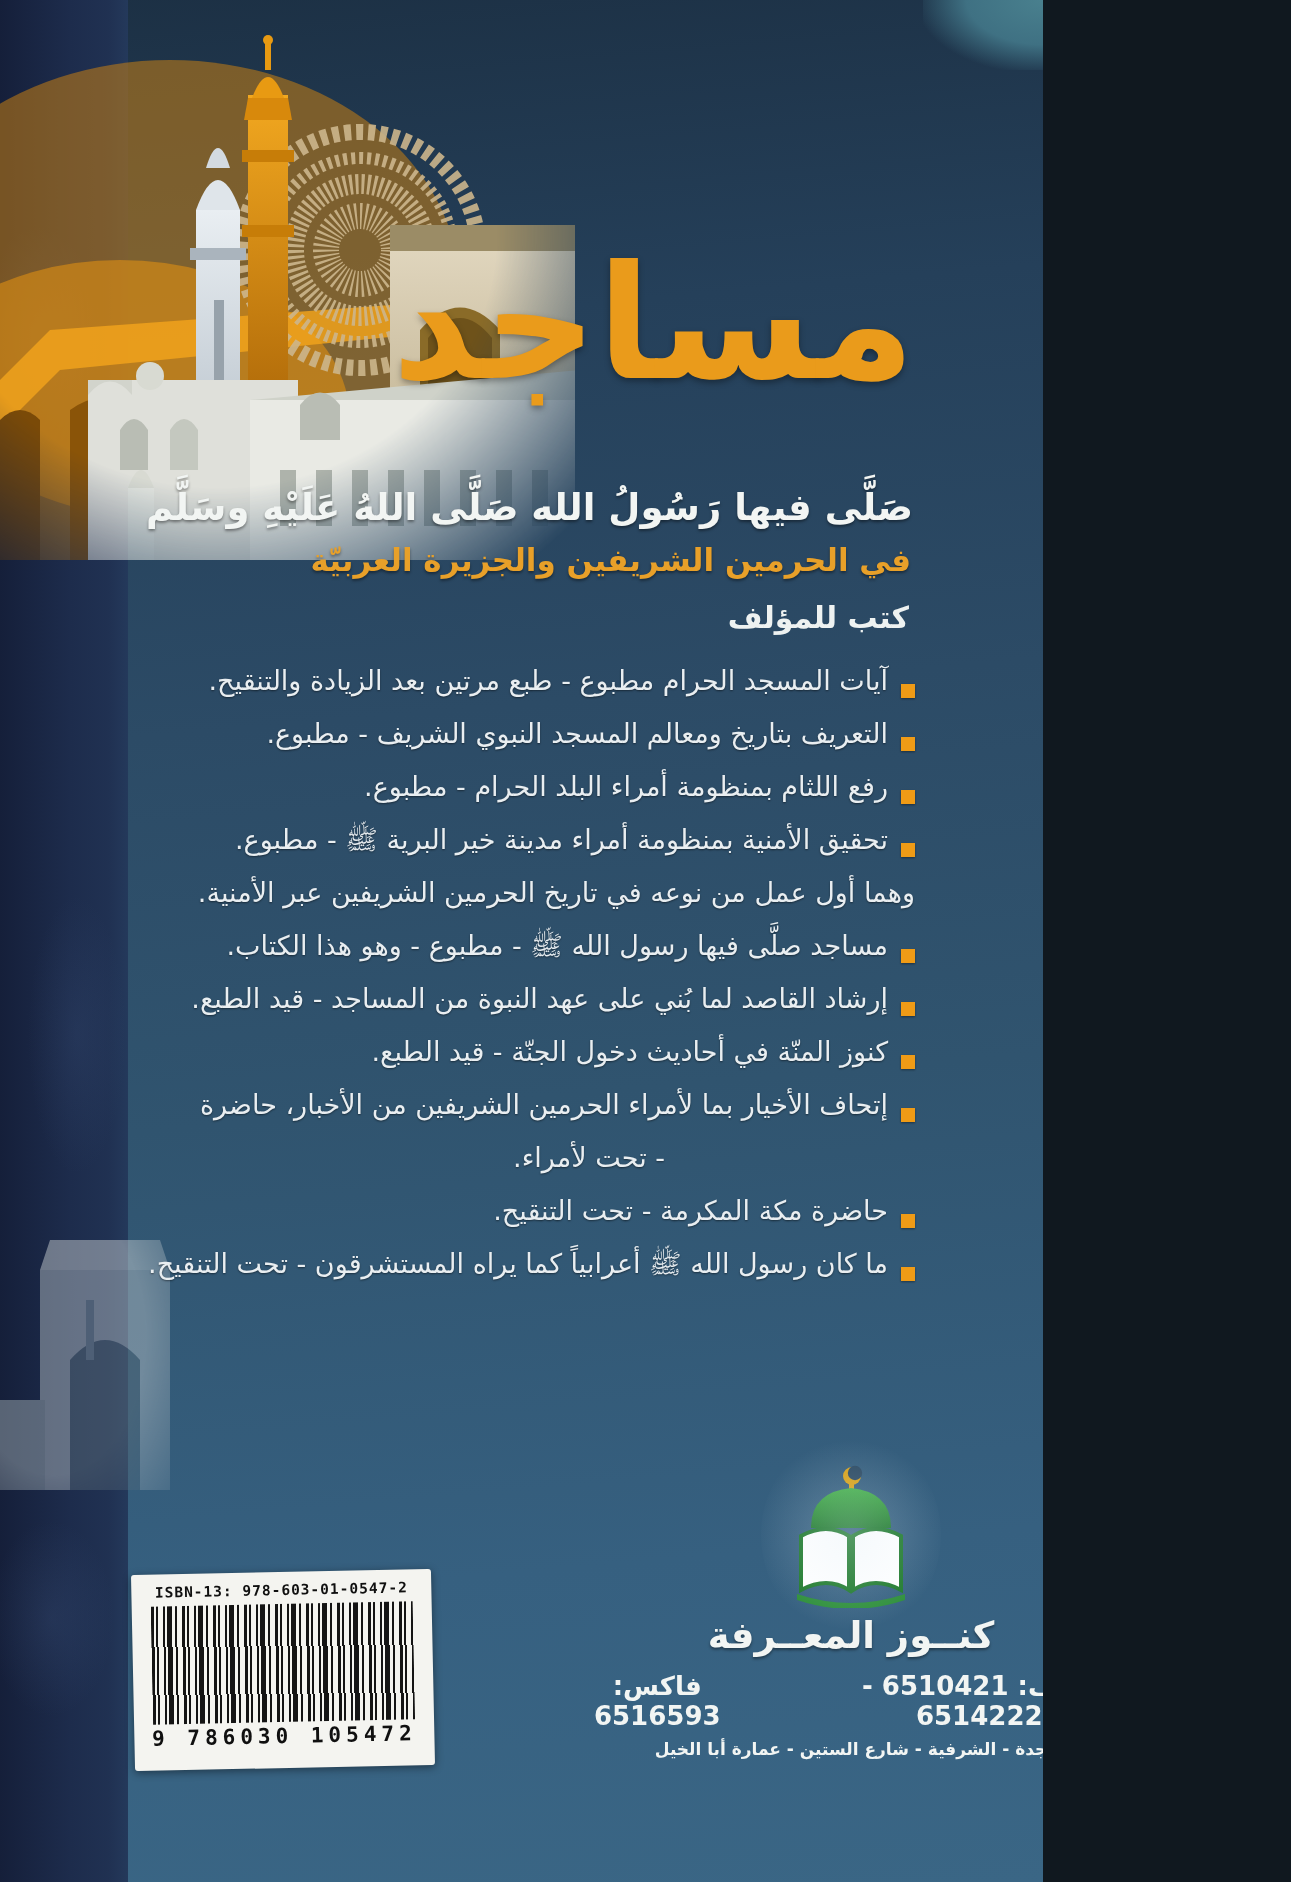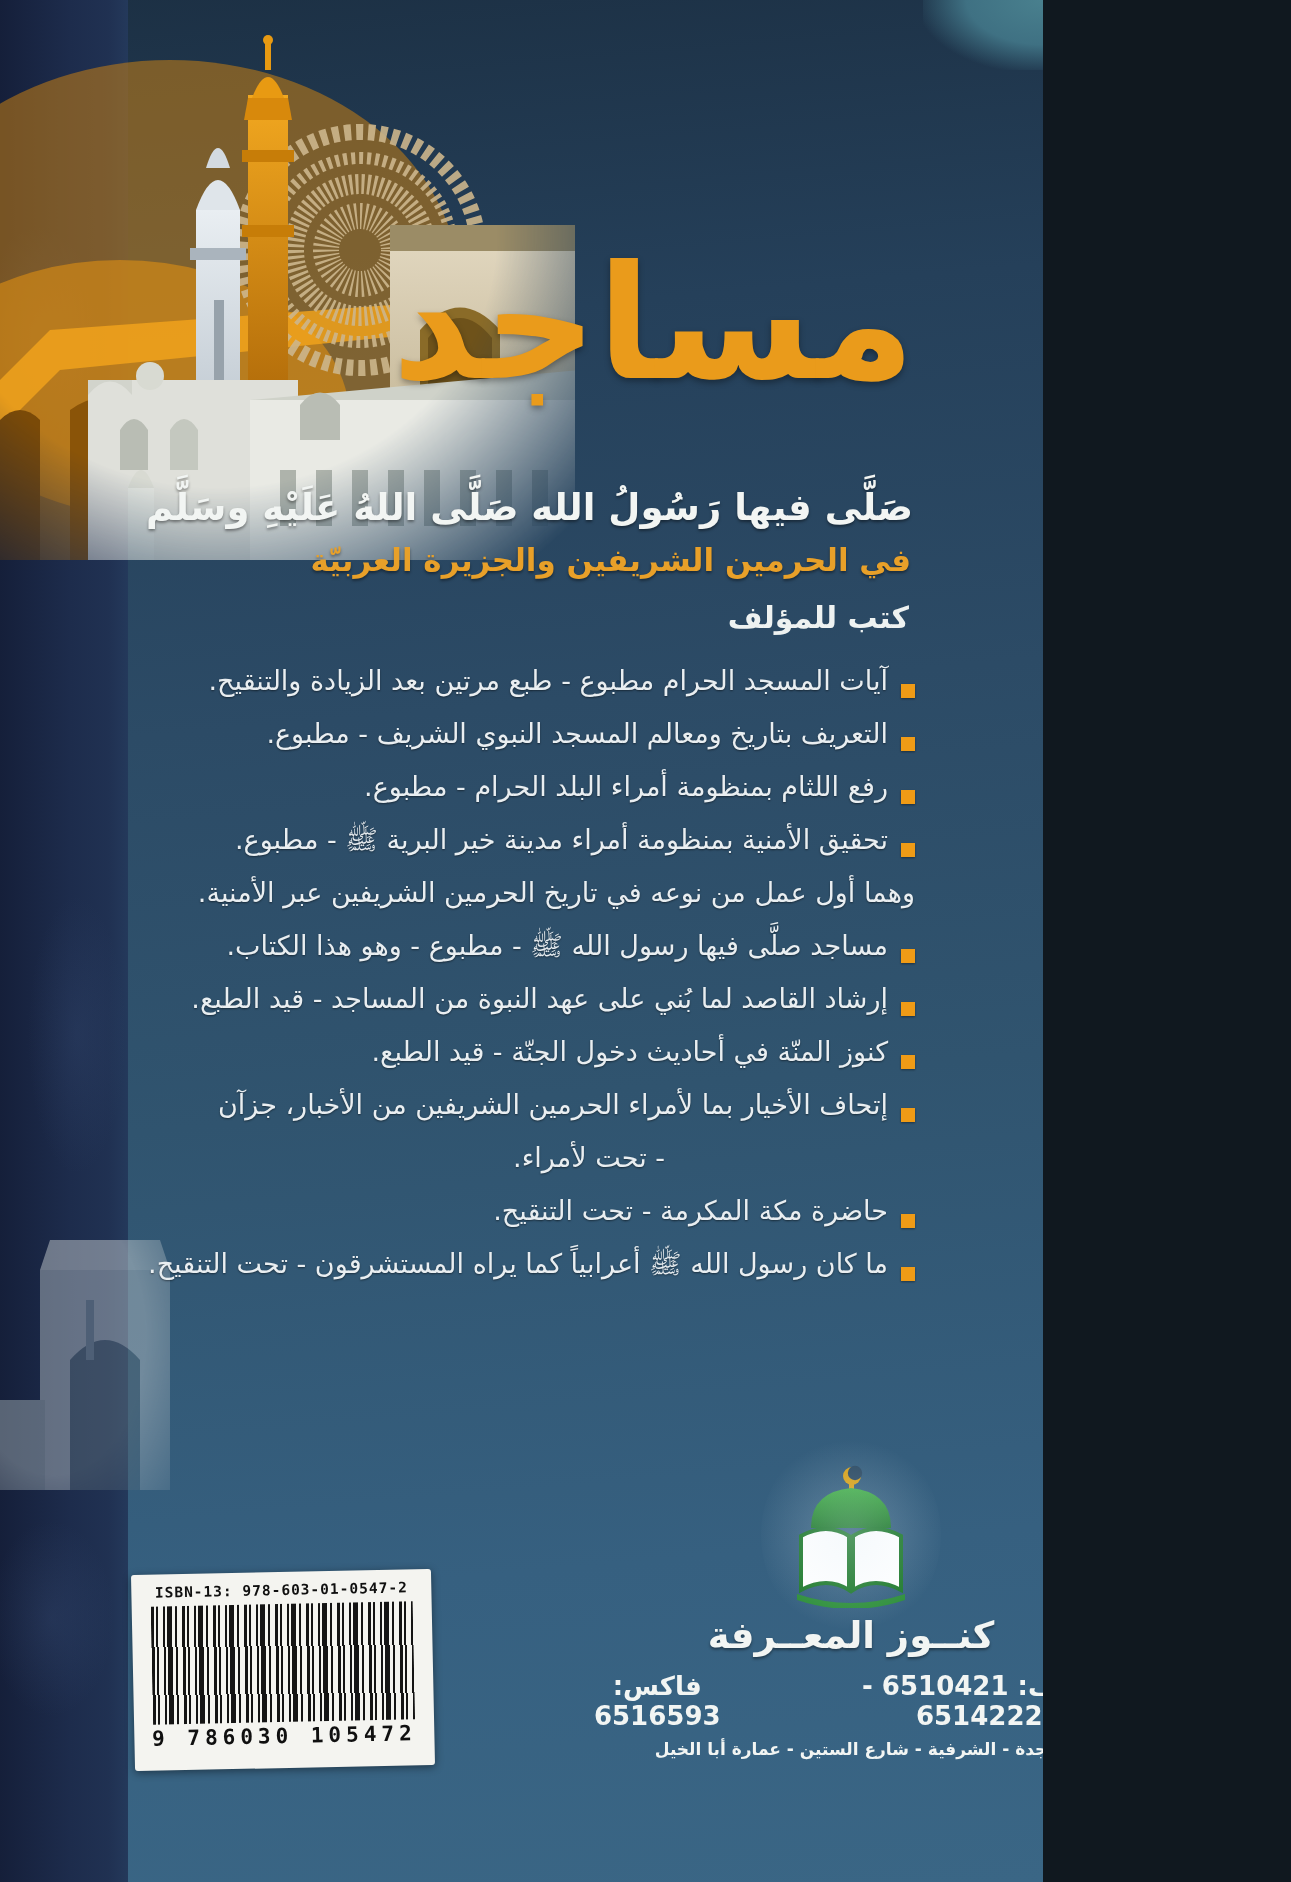--- a/index.html
+++ b/index.html
@@ -270,21 +270,21 @@
         <span class="book-text">إرشاد القاصد لما بُني على عهد النبوة من المساجد - قيد الطبع.</span>
       </div>
 
       <div class="book-row">
         <span class="book-bullet"></span>
         <span class="book-text">كنوز المنّة في أحاديث دخول الجنّة - قيد الطبع.</span>
       </div>
 
       <div class="book-row">
         <span class="book-bullet"></span>
-        <span class="book-text">إتحاف الأخيار بما لأمراء الحرمين الشريفين من الأخبار، جزآن</span>
+        <span class="book-text">إتحاف الأخيار بما لأمراء الحرمين الشريفين من الأخبار، حاضرة</span>
       </div>
 
       <div class="book-row no-bullet indent">
 
         <span class="book-text">- تحت لأمراء.</span>
       </div>
 
       <div class="book-row">
         <span class="book-bullet"></span>
         <span class="book-text">حاضرة مكة المكرمة - تحت التنقيح.</span>

